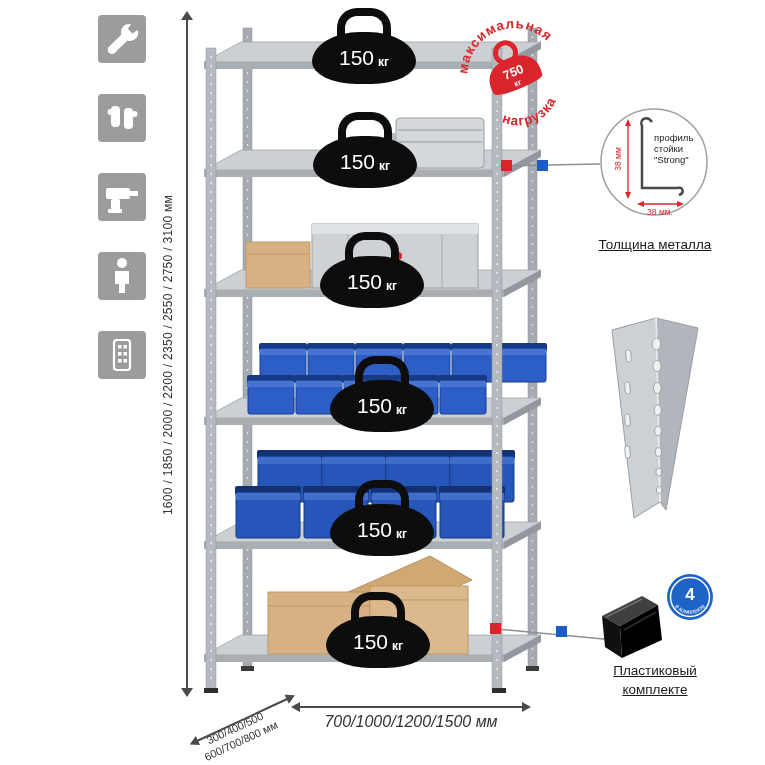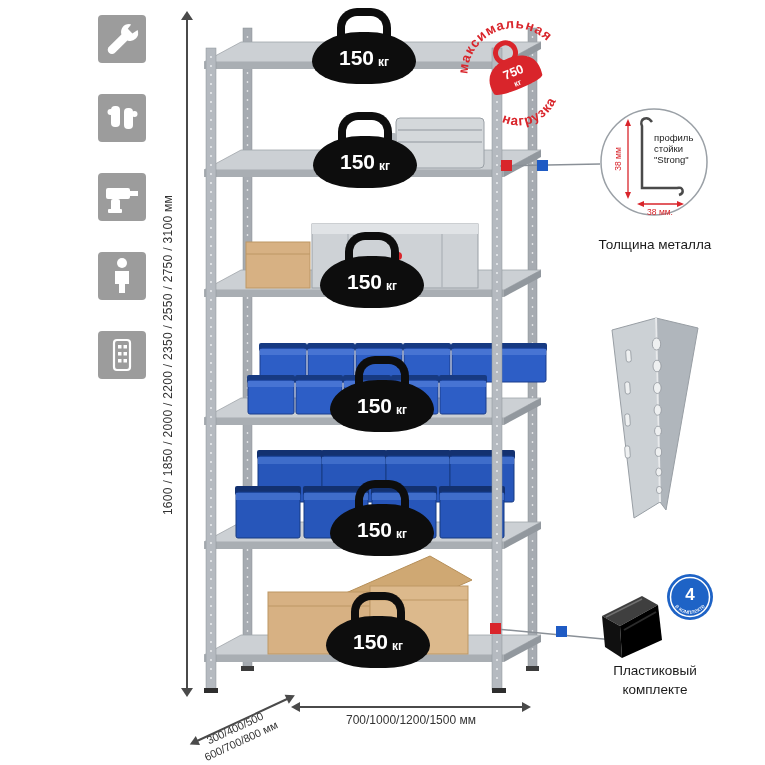--- a/index.html
+++ b/index.html
@@ -9,39 +9,39 @@
   .abs{position:absolute;}
 
   
   .icon-col{position:absolute;left:98px;top:15px;width:48px;}
   .tile{width:48px;height:48px;background:#9c9c9c;border-radius:4px;margin-bottom:31px;display:flex;align-items:center;justify-content:center;}
 
   
   .weight{position:absolute;width:104px;text-align:center;z-index:6;}
   .weight .handle{width:38px;height:20px;border:8px solid #0d0d0d;border-bottom:none;border-radius:20px 20px 0 0;margin:0 auto -4px;}
   .weight .wbody{width:104px;height:52px;background:#0d0d0d;border-radius:50% 50% 46% 46% / 62% 62% 46% 46%;display:flex;align-items:center;justify-content:center;gap:4px;color:#fff;}
-  .weight .val{font-size:21px;font-weight:bold;}
+  .weight .val{font-size:21px;font-weight:normal;}
   .weight .unit{font-size:12px;font-weight:bold;margin-top:7px;}
 
   
   .dimline{position:absolute;background:#4a4a4a;}
   .arr{position:absolute;width:0;height:0;}
   .dim-h-line{left:186px;top:19px;width:2px;height:670px;}
   .arr-u{left:-5px;top:-8px;border-left:6px solid transparent;border-right:6px solid transparent;border-bottom:9px solid #4a4a4a;}
   .arr-d{left:-5px;bottom:-8px;border-left:6px solid transparent;border-right:6px solid transparent;border-top:9px solid #4a4a4a;}
   .dim-h-text{position:absolute;left:-182px;top:348px;width:700px;transform:rotate(-90deg);text-align:center;font-size:12px;color:#333;letter-spacing:.3px;}
   .dim-w-line{left:299px;top:706px;width:224px;height:2px;}
   .arr-l{left:-8px;top:-4px;border-top:5px solid transparent;border-bottom:5px solid transparent;border-right:9px solid #4a4a4a;}
   .arr-r{right:-8px;top:-4px;border-top:5px solid transparent;border-bottom:5px solid transparent;border-left:9px solid #4a4a4a;}
-  .dim-w-text{position:absolute;left:299px;top:713px;width:224px;text-align:center;font-size:12px;color:#333;}
+  .dim-w-text{position:absolute;left:299px;top:713px;width:224px;text-align:center;font-size:16px;color:#333;font-style:italic;}
   .dim-d-line{left:197px;top:740px;width:100px;height:2px;transform:rotate(-25deg);transform-origin:left center;}
   .dim-d-text{position:absolute;left:181px;top:747px;width:126px;transform:rotate(-25deg);transform-origin:left center;text-align:center;font-size:11px;line-height:1.3;color:#333;}
 
   
-  .caption{position:absolute;width:160px;text-align:center;font-size:13.5px;line-height:1.4;color:#1a1a1a;}
+  .caption{position:absolute;width:160px;text-align:center;font-size:13.5px;line-height:1.4;color:#1a1a1a;text-decoration:underline;}
 </style>
 </head>
 <body>
 
 <div class="stage">
 
   <div class="icon-col">
     <div class="tile">
       <svg width="48" height="48" viewBox="0 0 48 48">
           <path fill="#fff" d="M31 9a8 8 0 0 0-7.6 10.4L11.5 31.3a4.3 4.3 0 1 0 6 6l11.9-11.9A8 8 0 0 0 39.6 15l-5.2 3.4-4.6-4.6L33.2 9.4A8 8 0 0 0 31 9z"></path>

